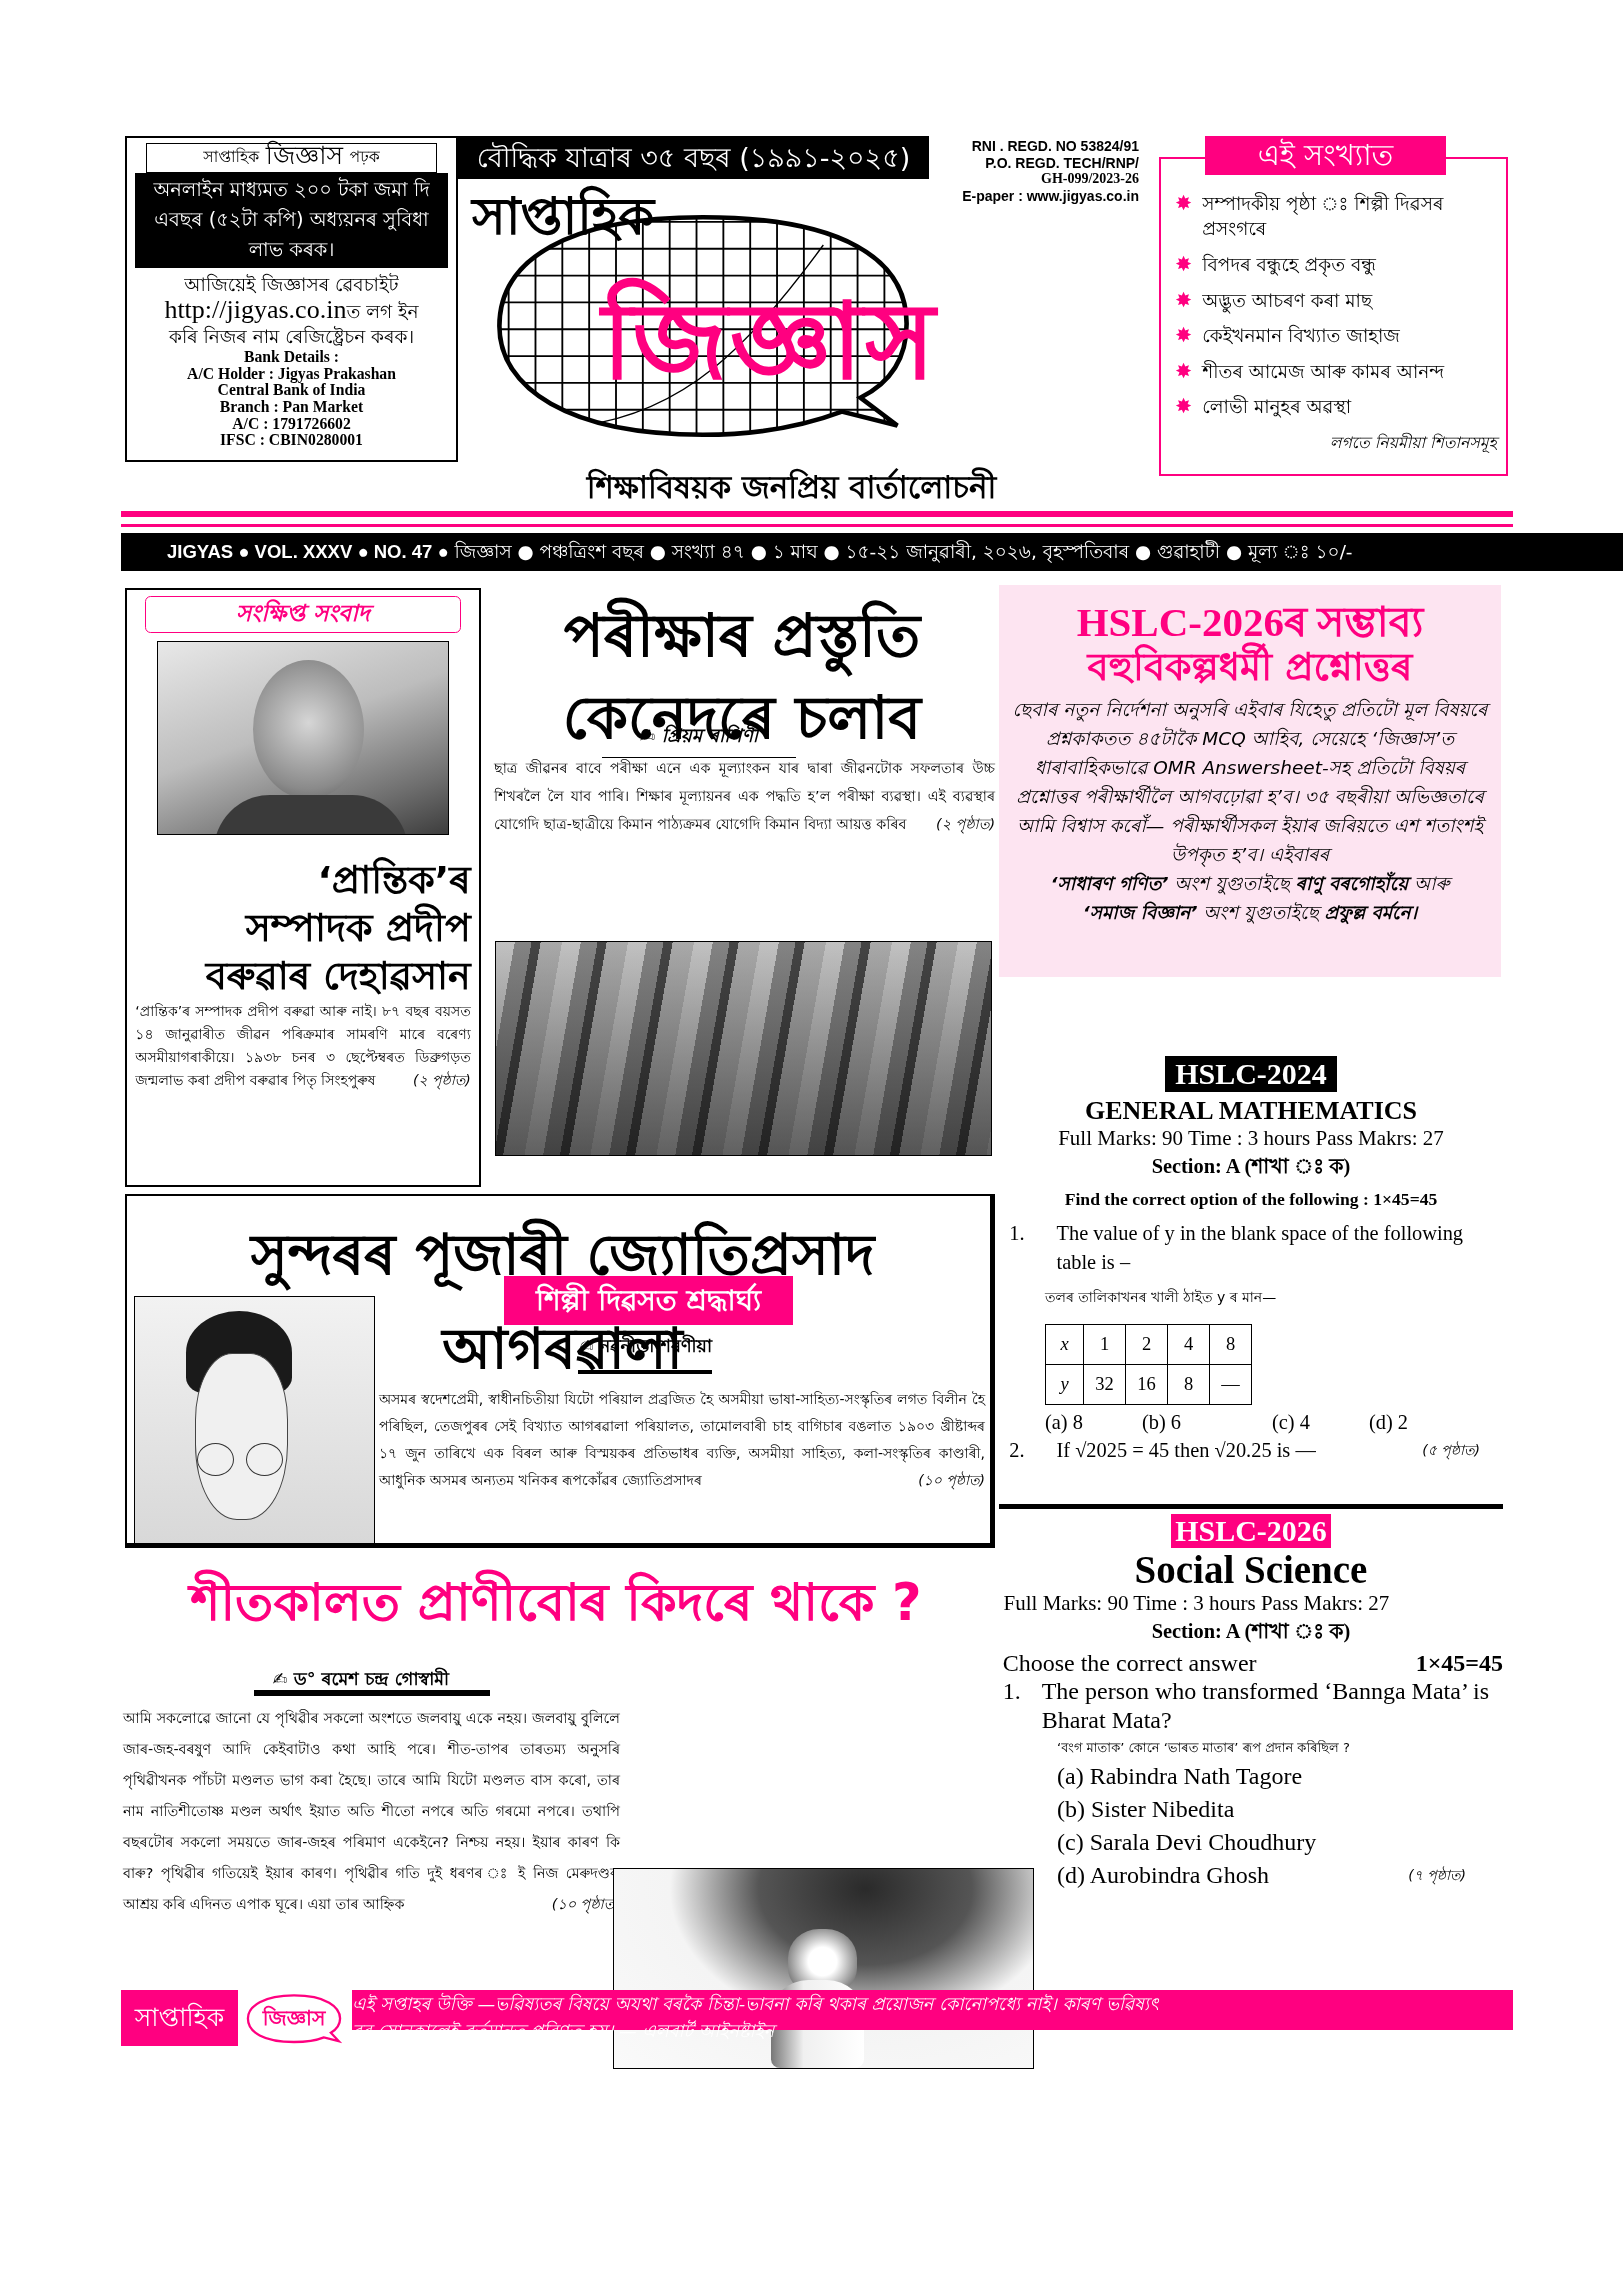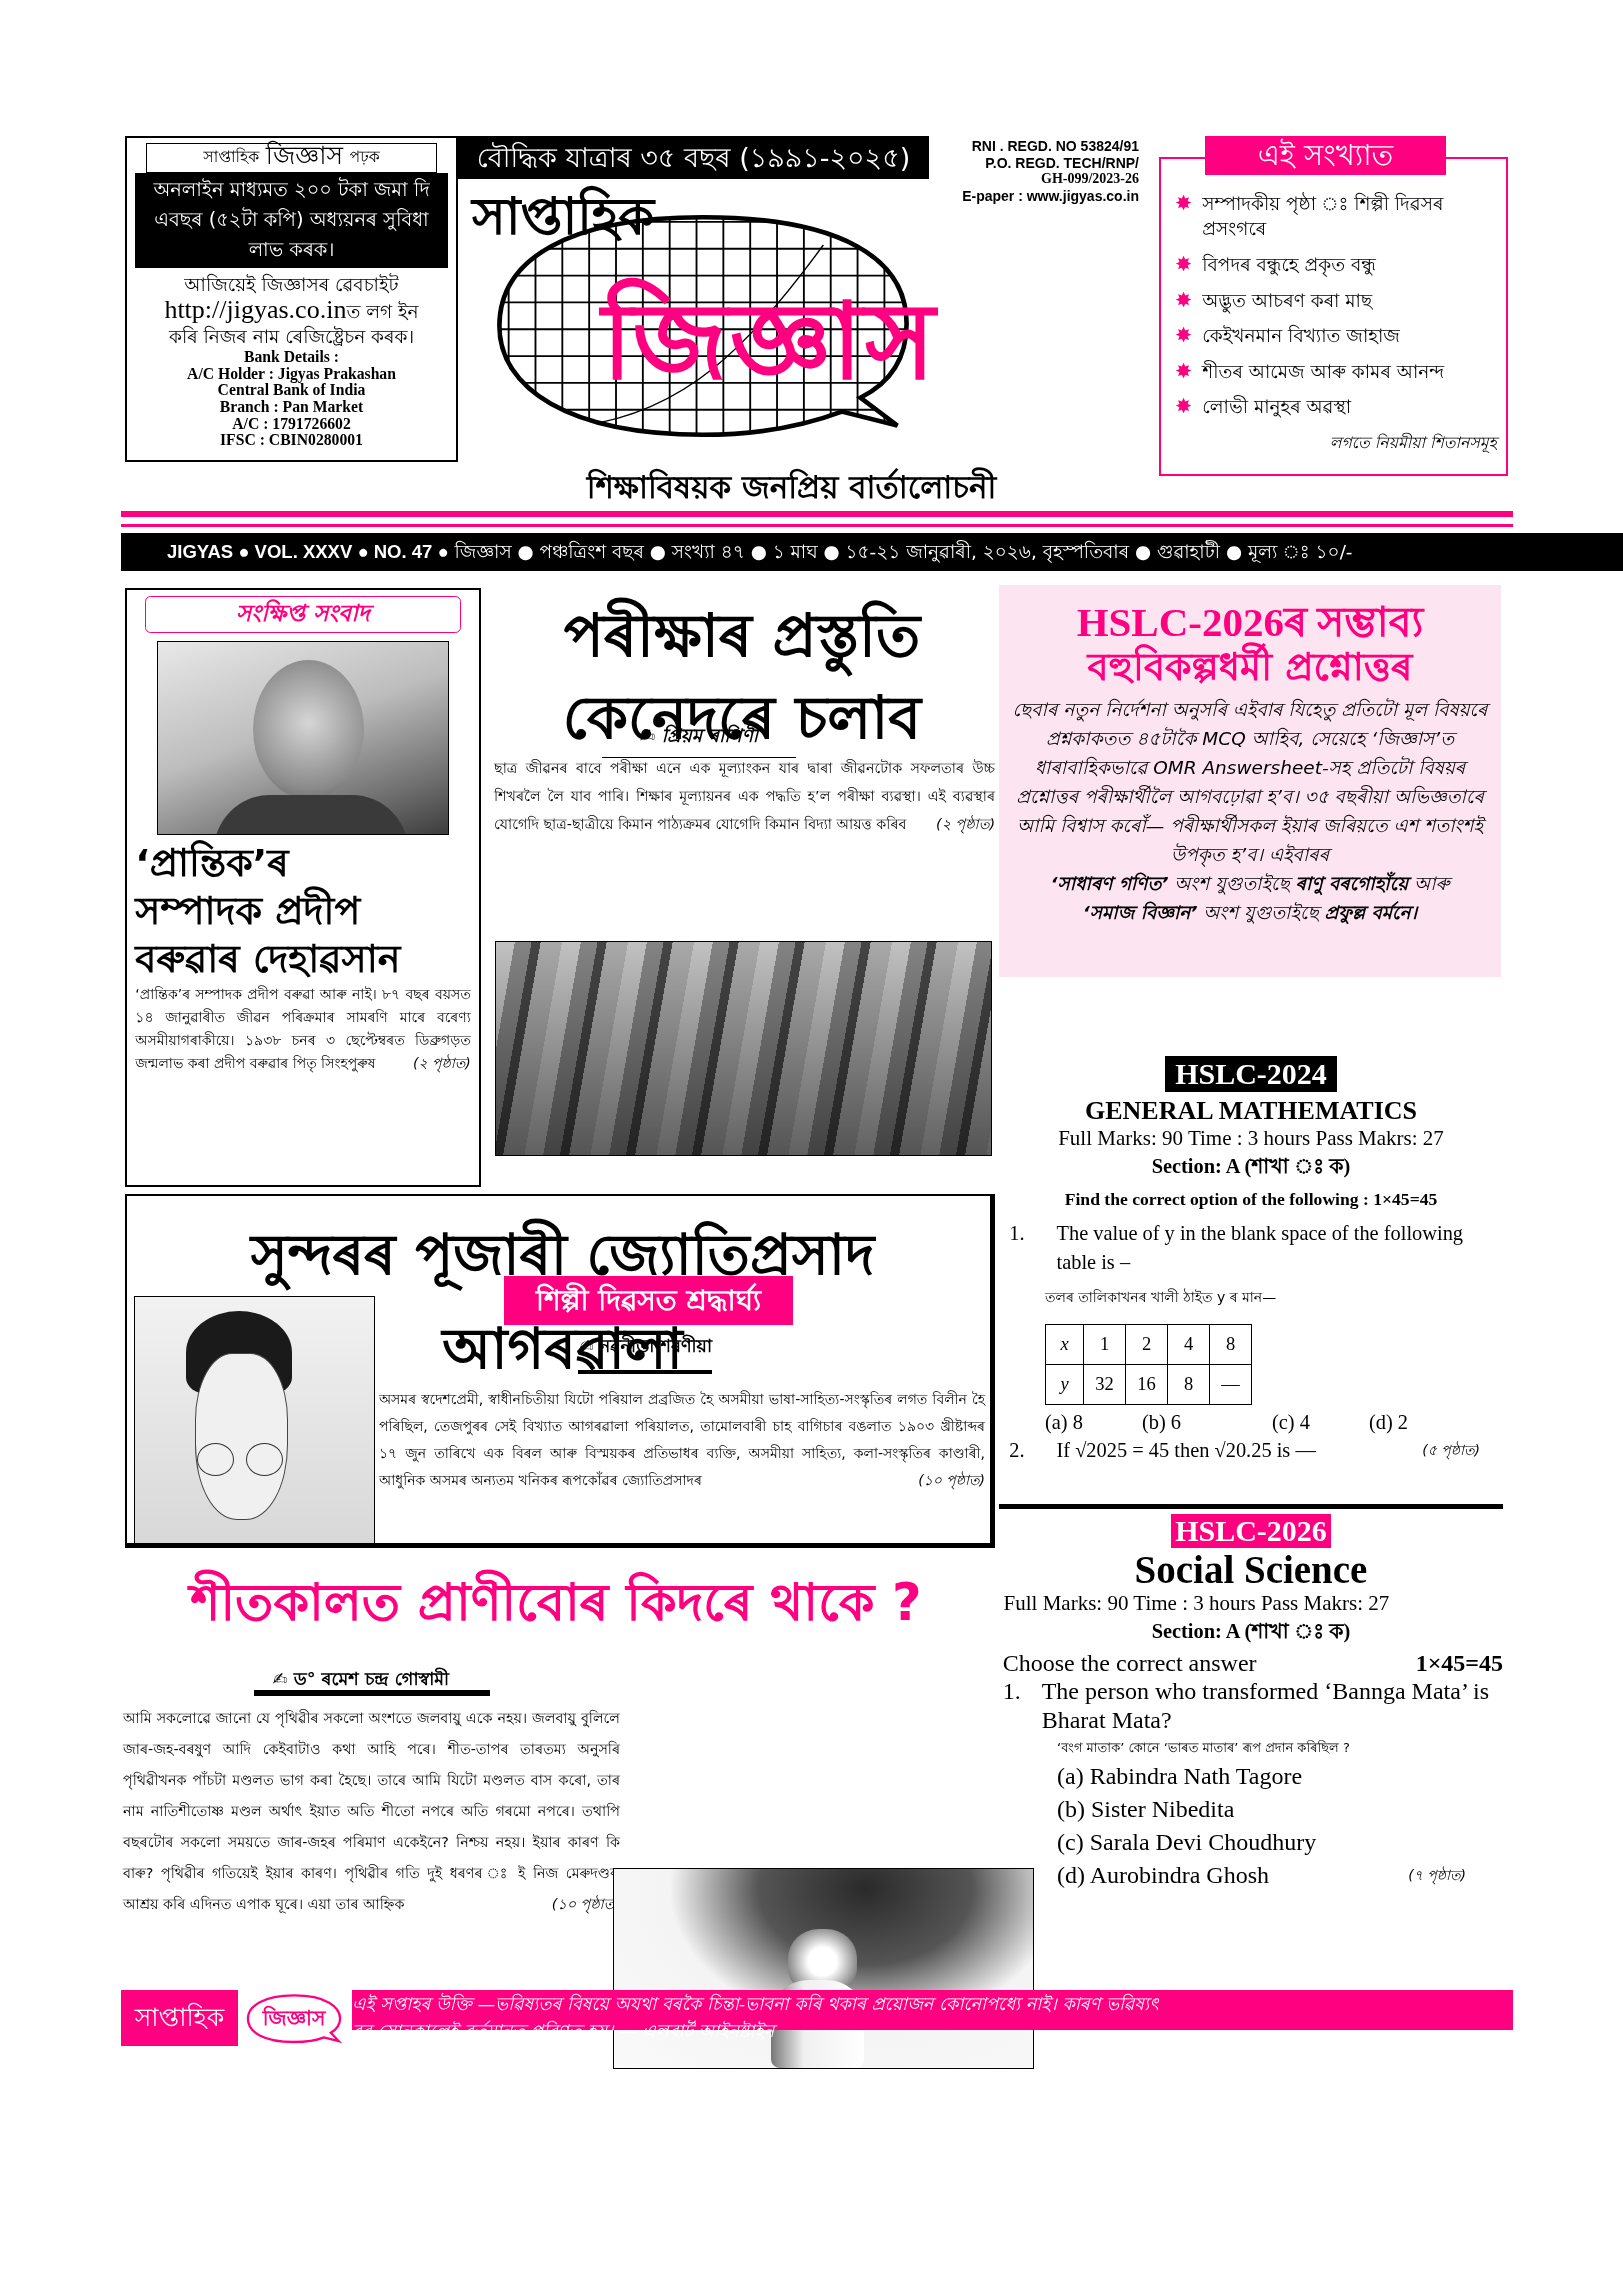--- a/index.html
+++ b/index.html
@@ -38,21 +38,21 @@
   .rule-pink { left:121px; width:1392px; height:5.6px; background:#ff0080; }
   #strip { left:121px; top:533px; width:1573px; height:38px; background:#000; color:#fff; font-size:18.5px; line-height:38px; padding-left:46px; white-space:nowrap; }
   #strip b { font-family:"Liberation Sans", sans-serif; font-weight:bold; }
 
   
   #brief { left:125px; top:588px; width:356px; height:599px; border:2.8px solid #000; padding:5.6px 8.3px; }
   #brief-label { margin:0 9.3px; height:35px; border:1.4px solid #ff0080; border-radius:5.6px; color:#ff0080; font-size:23px; font-weight:bold; line-height:32px; text-align:center;font-style:italic; }
   .photo { background:linear-gradient(160deg,#e8e8e8 0%,#bdbdbd 45%,#6e6e6e 80%,#3d3d3d 100%); border:1.9px solid #000; position:relative; overflow:hidden; }
   #brief-photo { margin:8.3px 22px 0; height:192px; }
   .face { position:absolute; border-radius:50%; background:radial-gradient(circle at 50% 45%, #d6d6d6, #8a8a8a 70%, #555 100%); }
-  #brief-head { text-align:left; font-size:38px; font-weight:bold; line-height:48px; margin-top:4px; }
+  #brief-head { text-align:right; font-size:38px; font-weight:bold; line-height:48px; margin-top:21px; }
   #brief-body { font-size:14px; line-height:23px; text-align:justify; }
   .cont { font-style:italic; float:right; }
 
   
   #exam-head { left:490px; top:595px; width:504px; font-size:59px; font-weight:bold; line-height:82px; text-align:center; }
   #exam-author { left:602px; top:722px; width:194px; font-size:18.5px; font-weight:bold; text-align:center; border-bottom:1.4px solid #000; padding-bottom:3.7px;font-style:italic; }
   #exam-body { left:494px; top:740px; width:501px; font-size:14.3px; line-height:28px; text-align:justify; padding-top:14px; }
   #exam-photo { left:495px; top:941px; width:497px; height:215px; }
 
   

